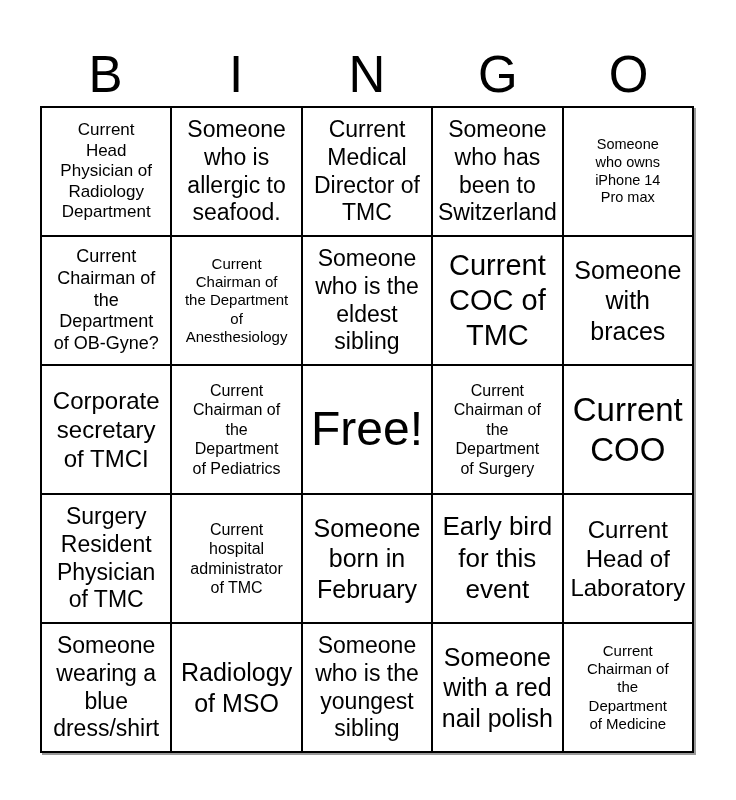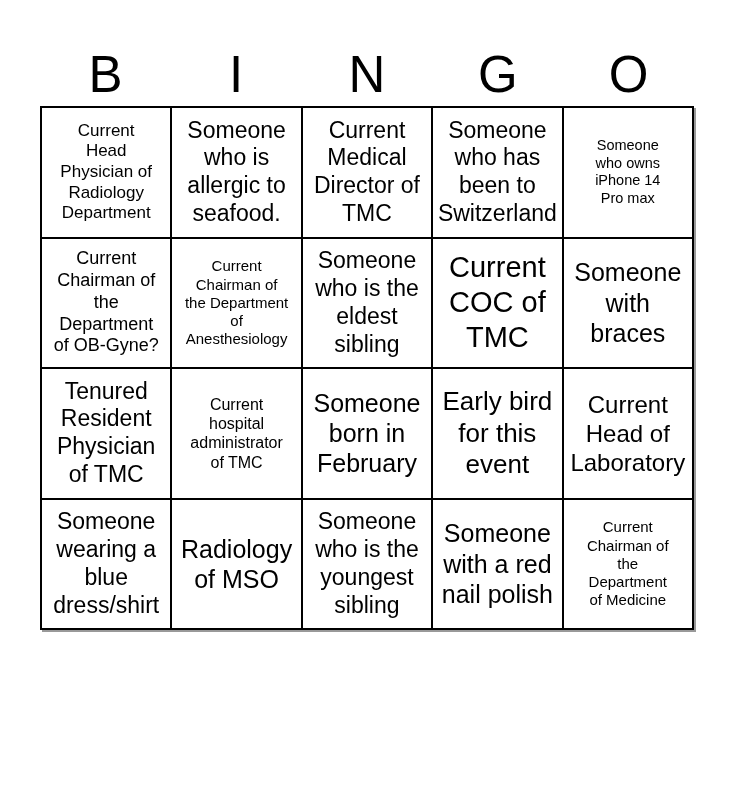--- a/index.html
+++ b/index.html
@@ -21,21 +21,21 @@
     flex: 1 1 0;
     display: flex; align-items: flex-end; justify-content: center;
     font-size: 51px; line-height: 1;
     margin-bottom: 6px;
     color: #000000;
   }
 
   
   table.card {
     position: absolute; left: 40px; top: 106px;
-    width: 654px; height: 524px;
+    width: 654px; height: 633px;
     border-collapse: collapse; table-layout: fixed;
     background: #ffffff;
     box-shadow: 2px 2px 0 #999999;
   }
   table.card td {
     border: 2px solid #000000;
     text-align: center;
     vertical-align: middle;
     white-space: pre-line;
     padding: 1px 2px;
@@ -114,21 +114,39 @@
 eldest
 sibling</td>
         <td class="fs29">Current
 COC of
 TMC</td>
         <td class="fs25">Someone
 with
 braces</td>
       </tr>
       <tr class="row">
-        <td class="fs23">Tenured
+        <td class="fs24">Corporate
+secretary
+of TMCI</td>
+        <td class="fs16">Current
+Chairman of
+the
+Department
+of Pediatrics</td>
+        <td class="fs48">Free!</td>
+        <td class="fs16">Current
+Chairman of
+the
+Department
+of Surgery</td>
+        <td class="fs33">Current
+COO</td>
+      </tr>
+      <tr class="row">
+        <td class="fs23">Surgery
 Resident
 Physician
 of TMC</td>
         <td class="fs16">Current
 hospital
 administrator
 of TMC</td>
         <td class="fs25">Someone
 born in
 February</td>

